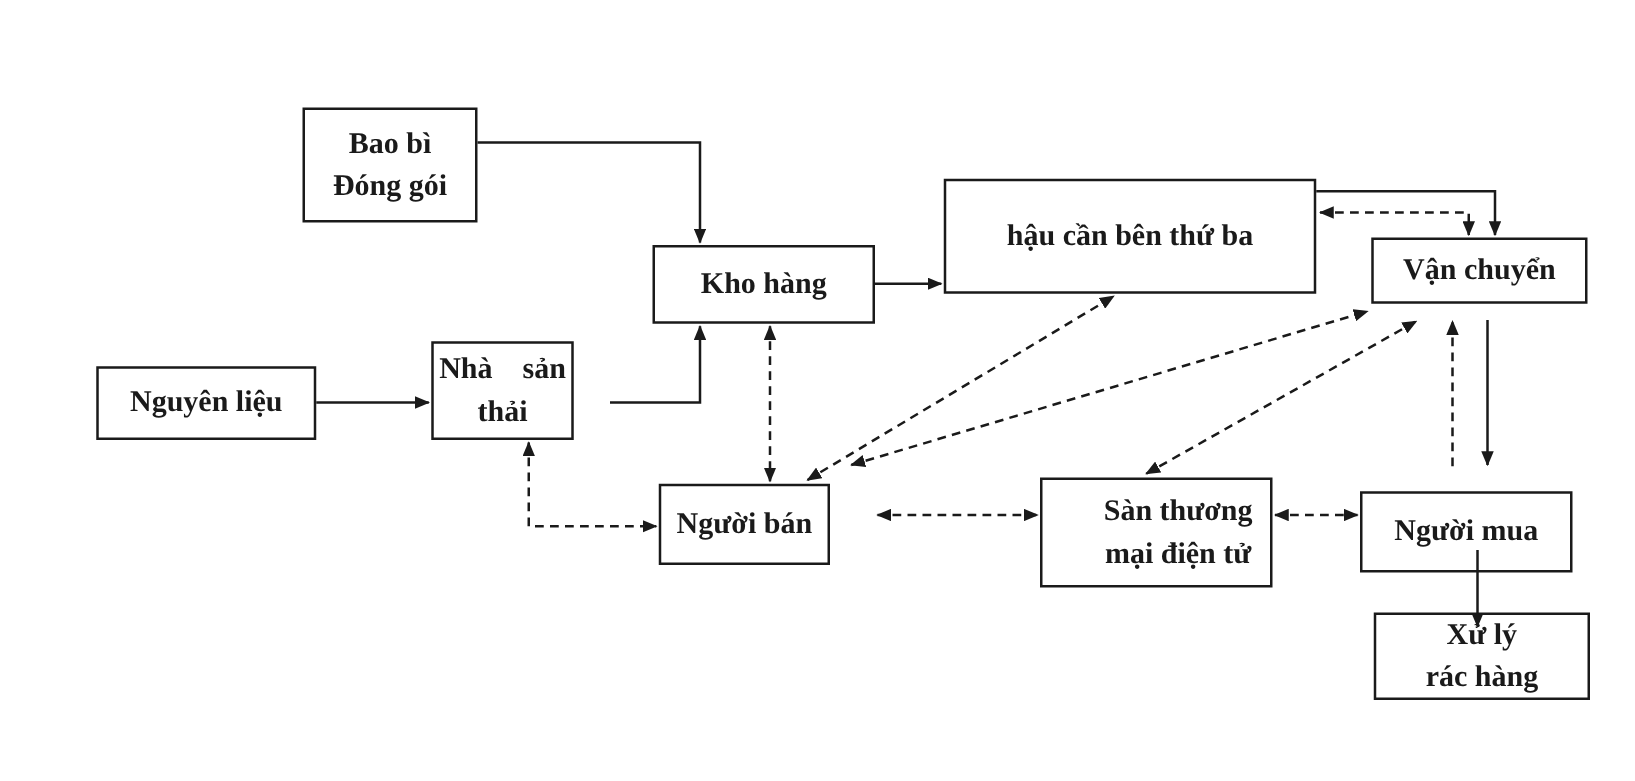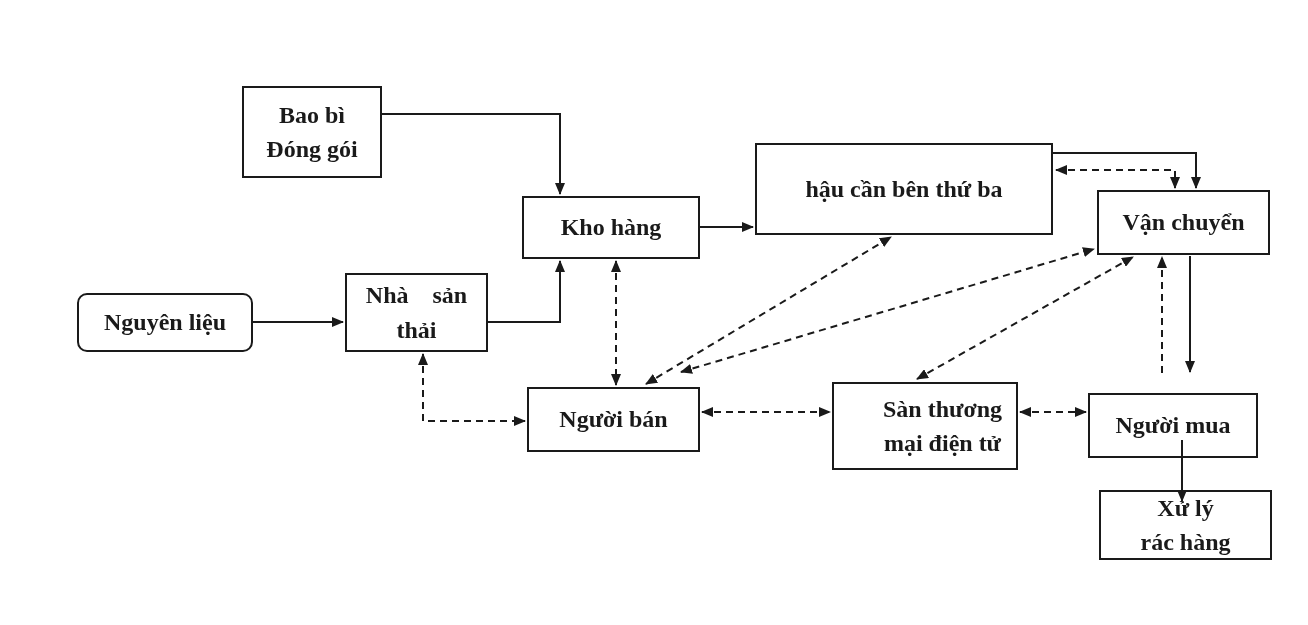--- a/index.html
+++ b/index.html
@@ -63,31 +63,31 @@
       <div class="node" style="left: 242px; top: 86px; width: 140px; height: 92px;">
         <div class="node-line">Bao bì</div>
         <div class="node-line">Đóng gói</div>
       </div>
       <div class="node" style="left: 522px; top: 196px; width: 178px; height: 63px;">
         <div class="node-line">Kho hàng</div>
       </div>
       <div class="node" style="left: 755px; top: 143px; width: 298px; height: 92px;">
         <div class="node-line">hậu cần bên thứ ba</div>
       </div>
-      <div class="node" style="left: 1097px; top: 190px; width: 173px; height: 65px;">
+      <div class="node" style="left: 1097px; top: 190px; width: 173px; height: 53px;">
         <div class="node-line">Vận chuyển</div>
       </div>
-      <div class="node" style="left: 77px; top: 293px; width: 176px; height: 59px; border-radius: 10px;">
+      <div class="node" style="left: 77px; top: 293px; width: 176px; height: 59px;">
         <div class="node-line">Nguyên liệu</div>
       </div>
-      <div class="node" style="left: 345px; top: 273px; width: 143px; height: 79px;">
+      <div class="node" style="left: 345px; top: 273px; width: 114px; height: 79px;">
         <div class="node-line">Nhà    sản</div>
         <div class="node-line">thải</div>
       </div>
-      <div class="node" style="left: 527px; top: 387px; width: 173px; height: 65px;">
+      <div class="node" style="left: 527px; top: 387px; width: 137px; height: 65px;">
         <div class="node-line">Người bán</div>
       </div>
       <div class="node" style="left: 832px; top: 382px; width: 186px; height: 88px; padding-left: 35px;">
         <div class="node-line">Sàn thương</div>
         <div class="node-line">mại điện tử</div>
       </div>
       <div class="node" style="left: 1088px; top: 393px; width: 170px; height: 65px;">
         <div class="node-line">Người mua</div>
       </div>
       <div class="node" style="left: 1099px; top: 490px; width: 173px; height: 70px;">

